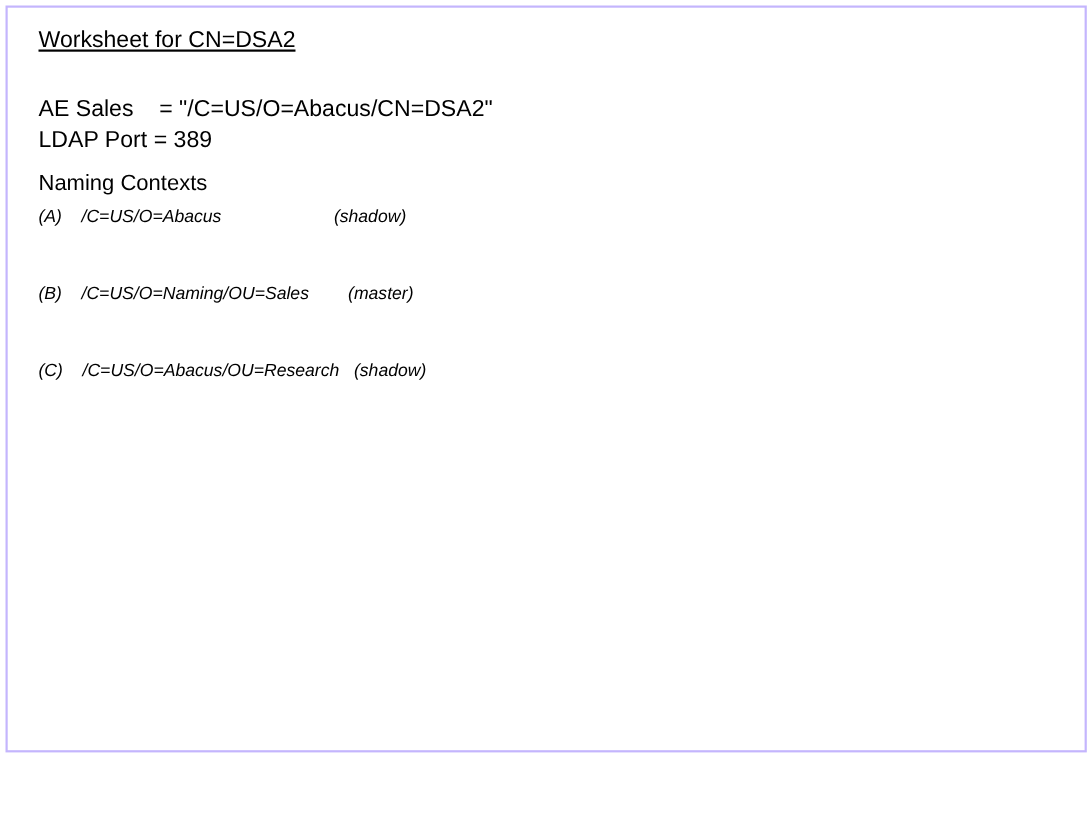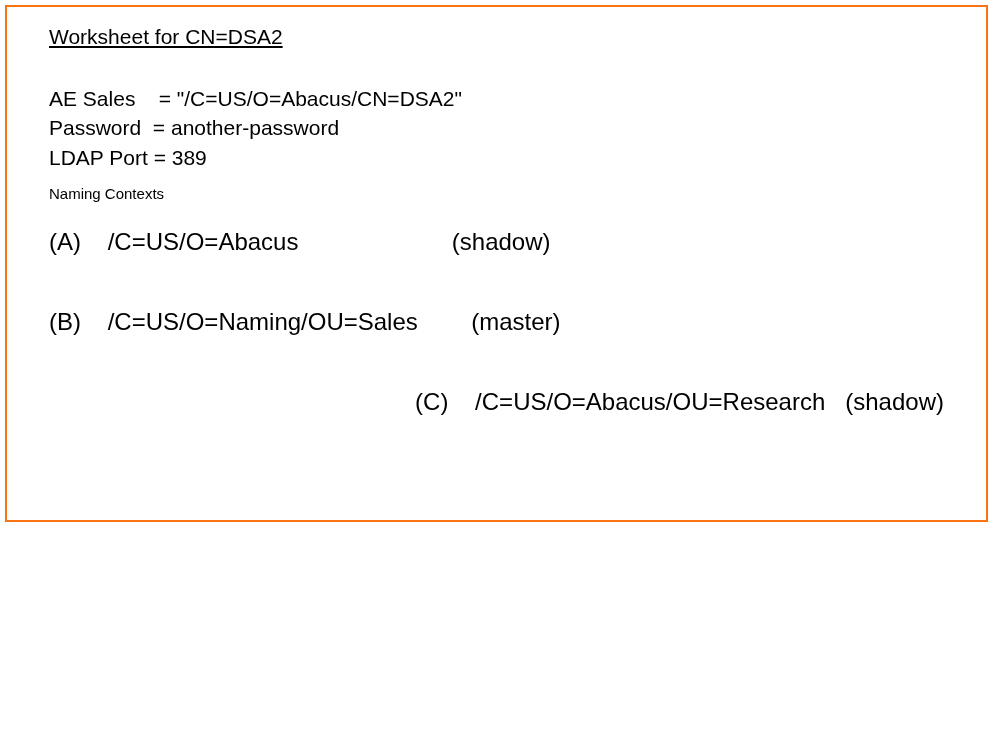--- a/index.html
+++ b/index.html
@@ -8,65 +8,64 @@
       box-sizing: border-box;
     }
     body {
       background: #ffffff;
       font-family: Arial, Helvetica, sans-serif;
       width: 993px;
       height: 739px;
       padding: 5px;
     }
     .worksheet-box {
-      border: 2px solid #f97316;
+      border: 2px solid #c4b5fd;
       width: 983px;
-      height: 517px;
-      padding: 18px 42px;
+      height: 679px;
+      padding: 18px 28px;
     }
     .title {
       font-size: 21px;
       text-decoration: underline;
       margin-bottom: 36px;
     }
     .fields {
       font-size: 21px;
       line-height: 1.3;
     }
     .field-row {
       white-space: pre;
       margin-bottom: 2px;
     }
     .small-text {
       font-size: 19px;
     }
     .naming-header {
-      font-size: 15px;
+      font-size: 20px;
       margin-top: 14px;
-      margin-bottom: 26px;
+      margin-bottom: 10px;
     }
     .context-row {
-      font-size: 24px;
+      font-size: 16px;
       white-space: pre;
       margin-bottom: 52px;
+      font-style: italic;
     }
     .context-row:last-child {
       margin-bottom: 0;
-      text-align: right;
     }
   </style>
 </head>
 <body>
 
 <div class="worksheet-box">
   <div class="title">Worksheet for CN=DSA2</div>
 
   <div class="fields">
     <div class="field-row"><span>AE Sales</span>    = <span>"/C=US/O=Abacus/CN=DSA2"</span></div>
-    <div class="field-row"><span>Password</span>  = <span>another-password</span></div>
     <div class="field-row"><span>LDAP Port</span> = <span>389</span></div>
   </div>
 
   <div class="naming-header">Naming Contexts</div>
 
   <div>
     <div class="context-row"><span>(A)</span>    <span>/C=US/O=Abacus</span>                       <span>(shadow)</span></div>
     <div class="context-row"><span>(B)</span>    <span>/C=US/O=Naming/OU=Sales</span>        <span>(master)</span></div>
     <div class="context-row"><span>(C)</span>    <span>/C=US/O=Abacus/OU=Research</span>   <span>(shadow)</span></div>
   </div>

